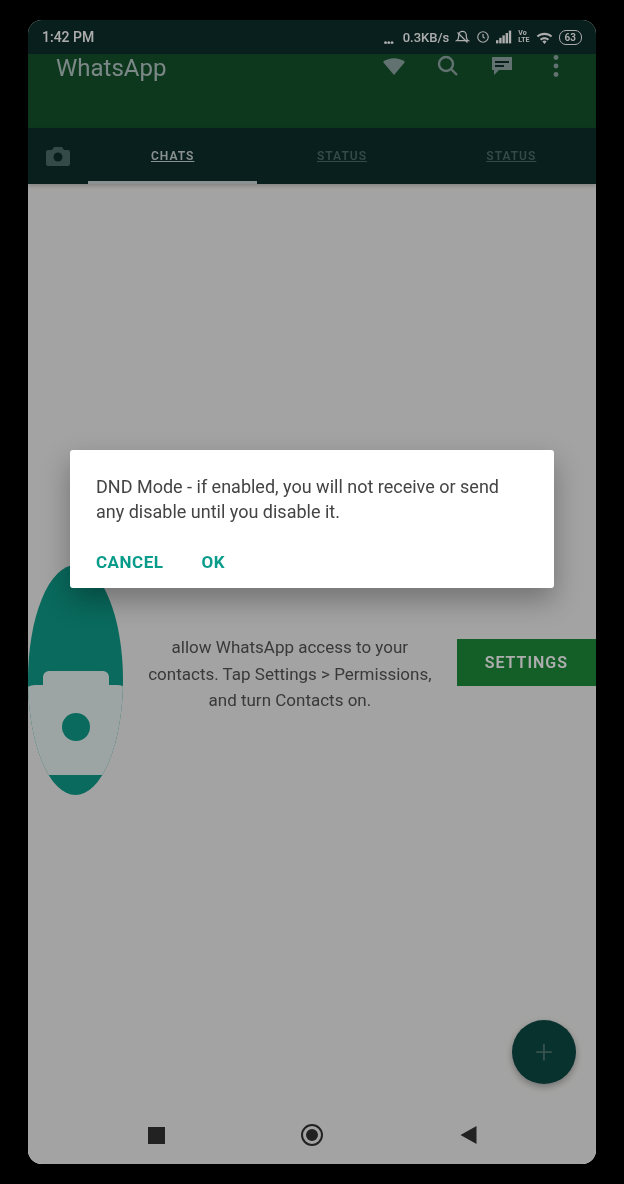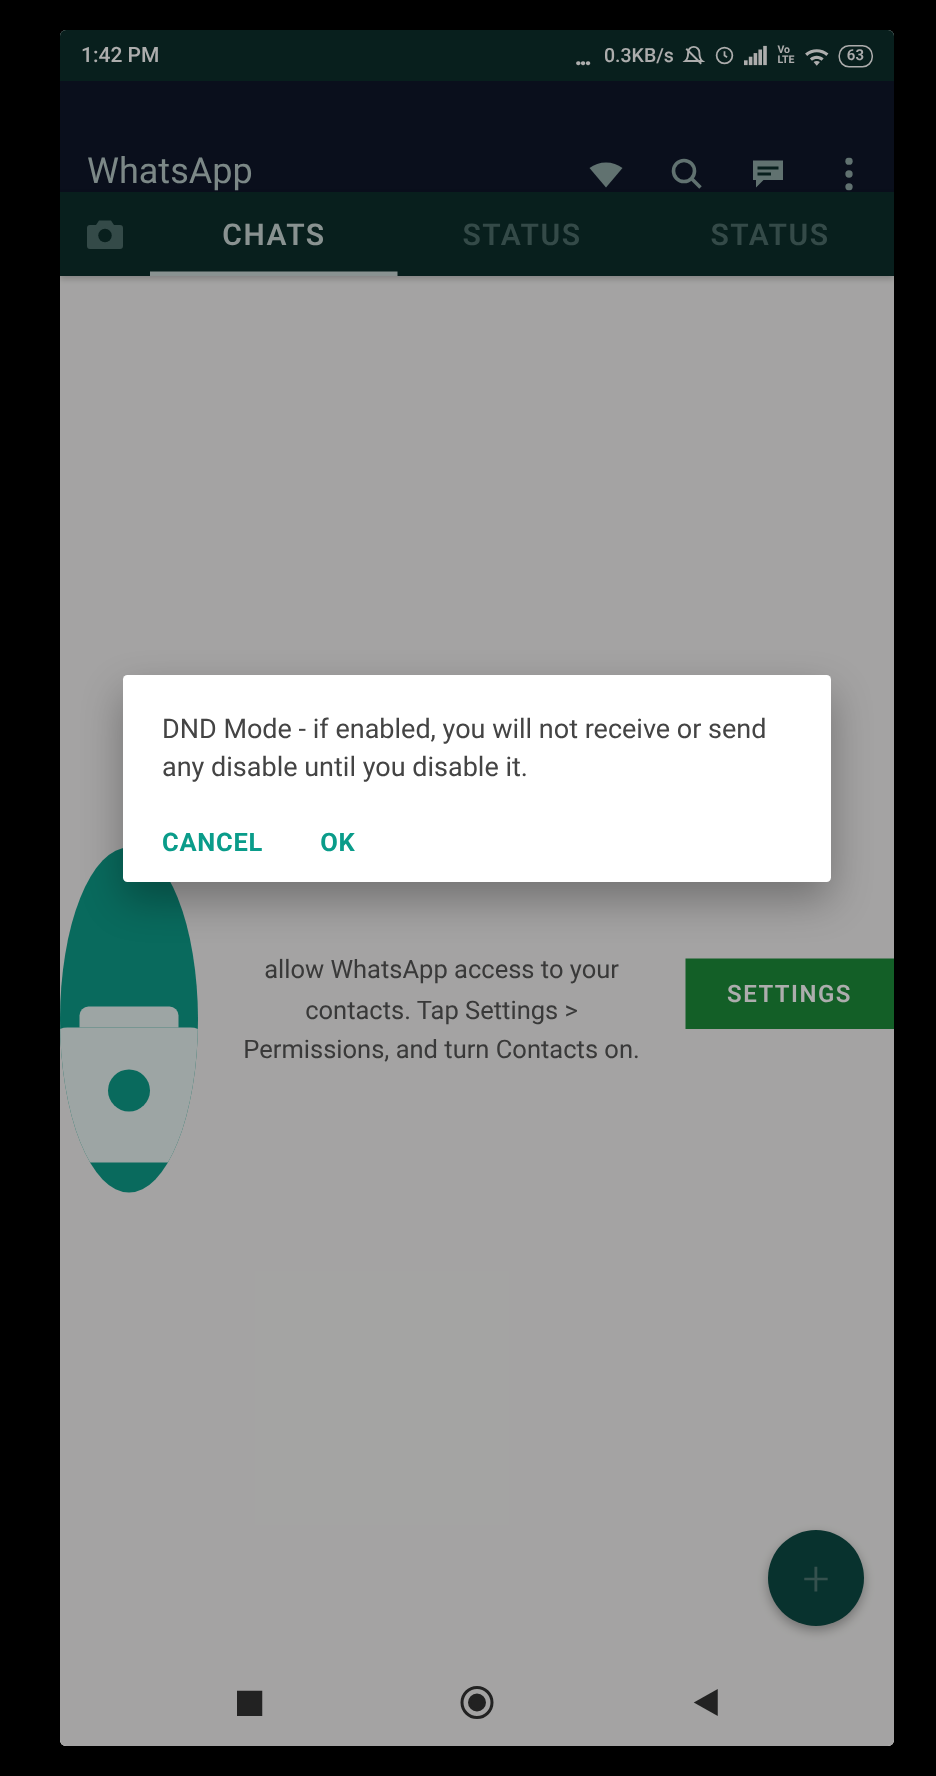--- a/index.html
+++ b/index.html
@@ -1,33 +1,33 @@
 <!DOCTYPE html>
 <html><head>
   <meta charset="utf-8">
   <style>
     * { margin: 0; padding: 0; box-sizing: border-box; font-family: -apple-system, Roboto, "Helvetica Neue", Arial, sans-serif; }
     body { width: 624px; height: 1184px; background: #000; overflow: hidden; position: relative; }
-    .phone-frame { position: absolute; top: 20px; left: 28px; right: 28px; bottom: 20px; background: #fff; border-radius: 4px; overflow: hidden; margin-left: 12px; }
+    .phone-frame { position: absolute; top: 20px; left: 28px; right: 28px; bottom: 20px; background: #fff; border-radius: 14px; overflow: hidden; }
     
     .status-bar { height: 34px; background: #0d2e2b; color: #fff; display: flex; justify-content: space-between; align-items: center; padding: 0 14px; font-size: 14px; font-weight: 500; }
     .status-left { display: flex; align-items: center; gap: 4px; }
     .status-right { display: flex; align-items: center; gap: 6px; font-size: 13px; }
     .status-icon { display: inline-flex; align-items: center; }
     .dots-three { letter-spacing: -2px; font-weight: bold; font-size: 18px; margin-right: 4px; }
     .batt-box { border: 1.4px solid #fff; border-radius: 7px; padding: 0 5px; font-size: 10px; font-weight: 600; line-height: 13px; }
     
-    .app-bar { height: 74px; background: #0f172a; color: #8fa8a6; display: flex; align-items: flex-end; padding: 0 18px; }
+    .app-bar { height: 74px; background: #14532d; color: #8fa8a6; display: flex; align-items: flex-start; padding: 0 28px; }
     .app-title { font-size: 24px; color: #b7c9c7; flex: 1; font-weight: 400; }
     .app-actions { display: flex; align-items: center; gap: 30px; }
     .app-action-icon { width: 24px; height: 24px; display: flex; align-items: center; justify-content: center; }
     
     .tabs { height: 56px; background: #0d2e2b; display: flex; align-items: stretch; box-shadow: 0 2px 4px rgba(0,0,0,0.2); position: relative; z-index: 2; }
     .tab-cam { width: 60px; display: flex; align-items: center; justify-content: center; }
-    .tab { flex: 1; display: flex; align-items: center; justify-content: center; font-size: 20px; font-weight: 600; letter-spacing: 1px; color: #4d6d6a; position: relative; }
+    .tab { flex: 1; display: flex; align-items: center; justify-content: center; font-size: 12px; font-weight: 600; letter-spacing: 1px; color: #4d6d6a; position: relative; text-decoration: underline; }
     .tab.active { color: #cbd8d6; }
     .tab.active::after { content: ""; position: absolute; bottom: 0; left: 0; right: 0; height: 3px; background: #cbd8d6; }
     
     .main-content { position: relative; height: calc(100% - 34px - 74px - 56px - 58px); background: #f2f1f0; display: flex; flex-direction: row; align-items: center; }
     
     .illus-circle { width: 230px; height: 230px; background: #0e9c8a; border-radius: 50%; margin-top: 70px; position: relative; overflow: hidden; }
     .illus-cam { position: absolute; bottom: 20px; left: 50%; transform: translateX(-50%); width: 110px; height: 90px; background: #e8f4f2; border-radius: 14px 14px 0 0; }
     .illus-cam-top { position: absolute; top: -14px; left: 22px; width: 66px; height: 14px; background: #e8f4f2; border-radius: 6px 6px 0 0; }
     .illus-cam-dot { position: absolute; top: 28px; left: 50%; transform: translateX(-50%); width: 28px; height: 28px; background: #0e9c8a; border-radius: 50%; }
     

